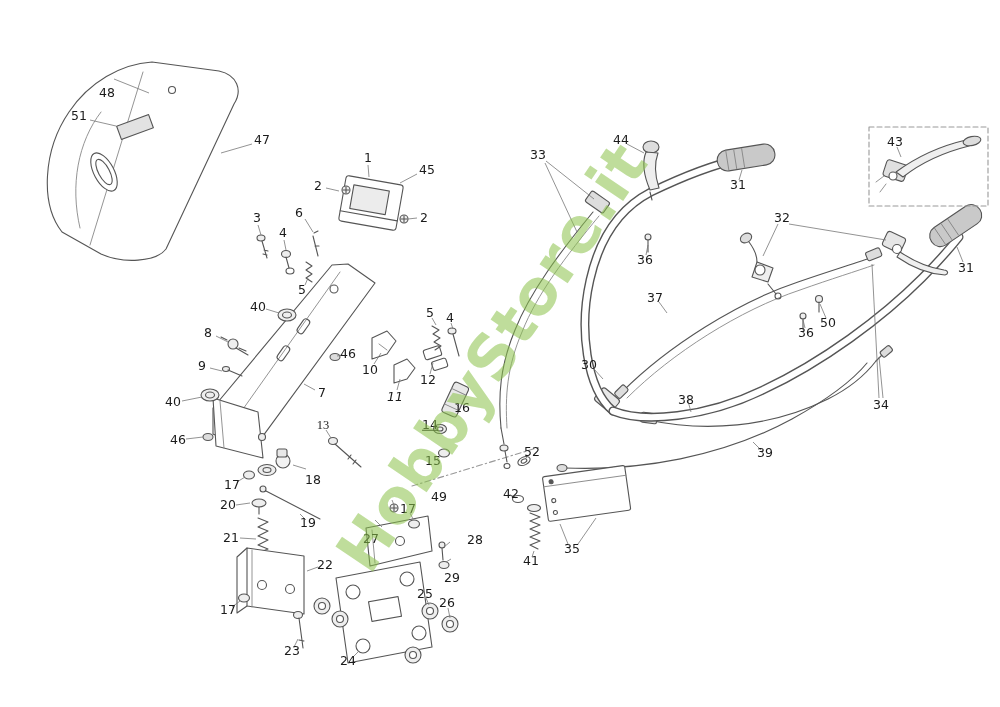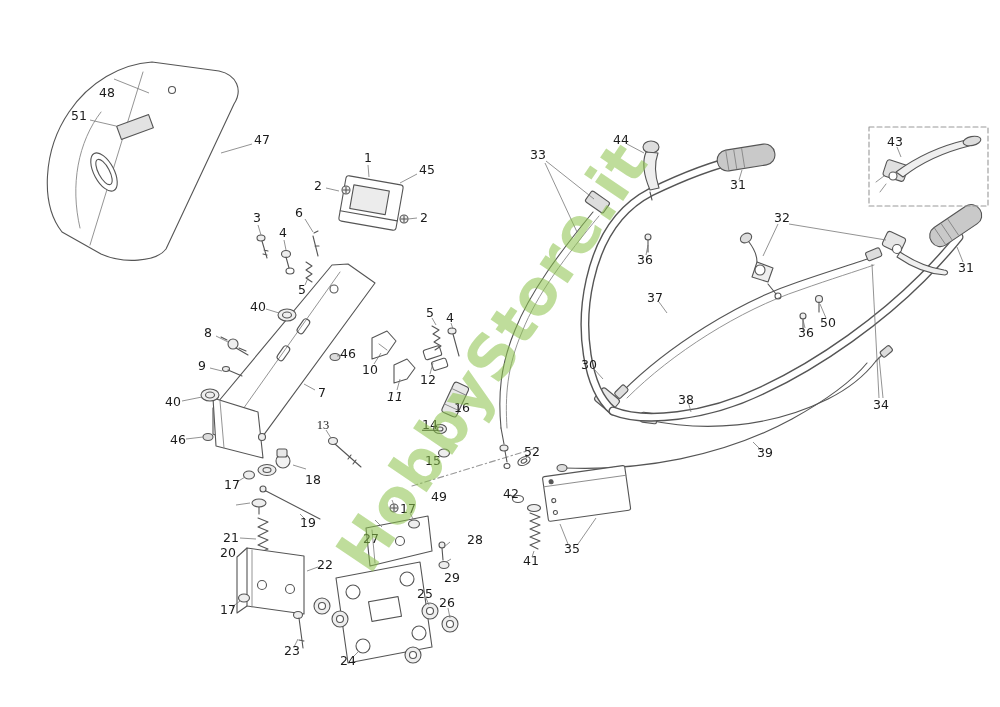--- a/index.html
+++ b/index.html
@@ -343,21 +343,21 @@
       <span class="part-label" style="left: 395px; top: 397px; font-style: italic;">11</span>
       <span class="part-label" style="left: 428px; top: 380px;">12</span>
       <span class="part-label" style="left: 430px; top: 313px;">5</span>
       <span class="part-label" style="left: 450px; top: 318px;">4</span>
       <span class="part-label" style="left: 462px; top: 408px;">16</span>
       <span class="part-label" style="left: 430px; top: 425px; text-decoration: underline;">14</span>
       <span class="part-label" style="left: 433px; top: 461px;">15</span>
       <span class="part-label" style="left: 323px; top: 425px; font-family: Liberation Serif, serif;">13</span>
       <span class="part-label" style="left: 313px; top: 470px; margin-top: 10px;">18</span>
       <span class="part-label" style="left: 232px; top: 485px;">17</span>
-      <span class="part-label" style="left: 228px; top: 505px; margin-top: 48px;">20</span>
+      <span class="part-label" style="left: 228px; top: 505px;">20</span>
       <span class="part-label" style="left: 308px; top: 523px;">19</span>
       <span class="part-label" style="left: 231px; top: 538px;">21</span>
       <span class="part-label" style="left: 371px; top: 539px; text-align: right;">27</span>
       <span class="part-label" style="left: 391px; top: 497px; margin-left: 48px;">49</span>
       <span class="part-label" style="left: 408px; top: 509px;">17</span>
       <span class="part-label" style="left: 325px; top: 565px;">22</span>
       <span class="part-label" style="left: 475px; top: 540px;">28</span>
       <span class="part-label" style="left: 452px; top: 557px; margin-top: 21px;">29</span>
       <span class="part-label" style="left: 228px; top: 610px;">17</span>
       <span class="part-label" style="left: 292px; top: 651px;">23</span>

